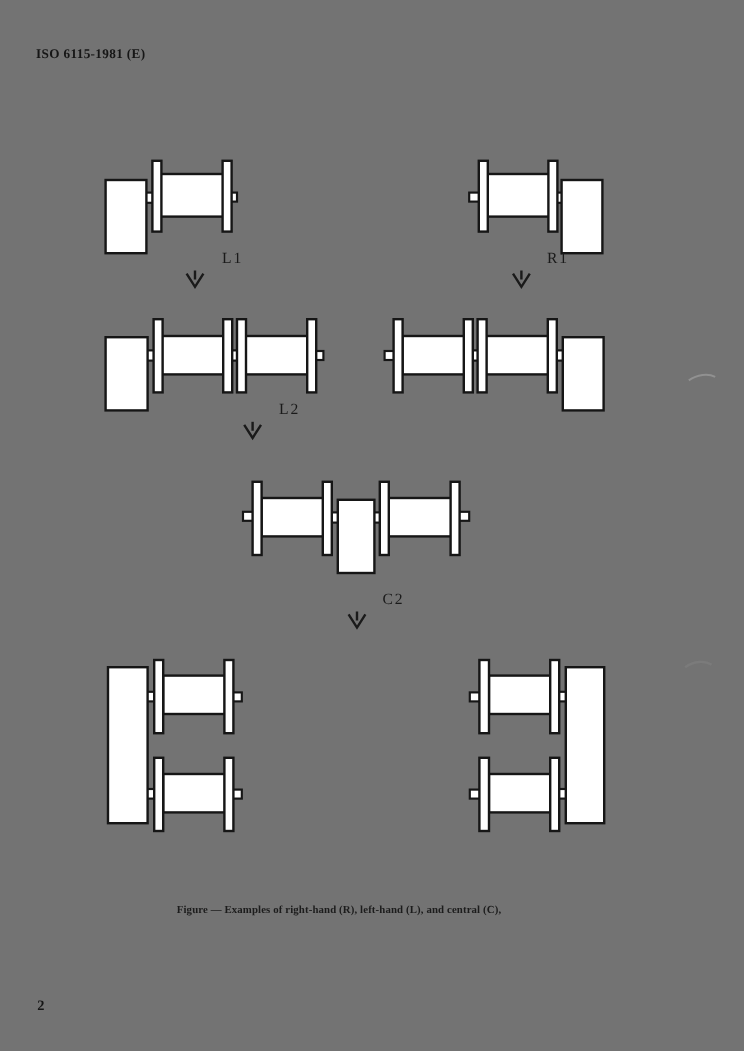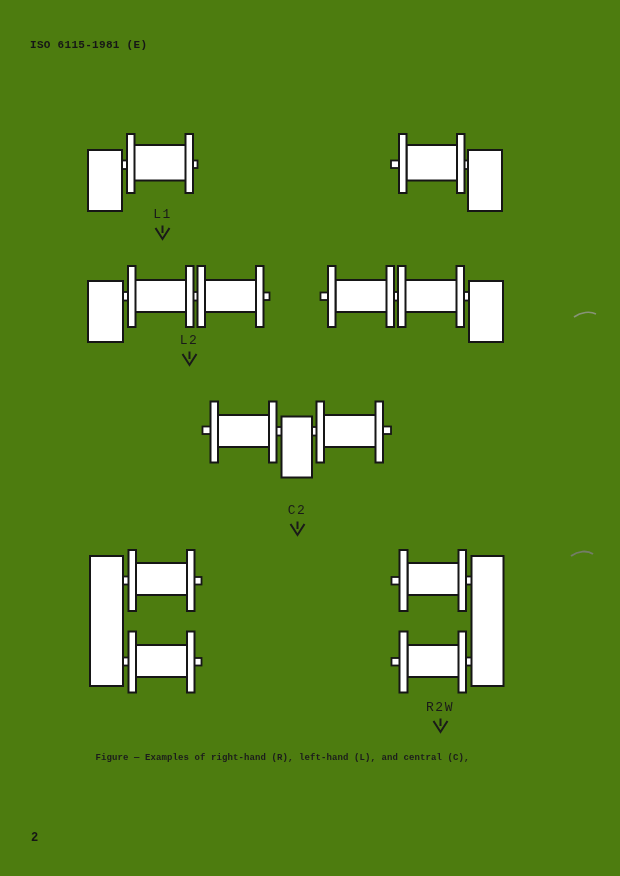--- a/index.html
+++ b/index.html
@@ -1,26 +1,26 @@
 <!DOCTYPE html>
 <html><head>
 <meta charset="utf-8">
 <style>
   html,body{margin:0;padding:0;background:#ffffff;}
   .page{
-    position:relative;width:620px;height:876px;background:#4d7c0f;
-    font-family:Liberation Mono, monospace;color:#161616;overflow:hidden;
+    position:relative;width:620px;height:876px;background:#737373;
+    font-family:Liberation Serif, serif;color:#161616;overflow:hidden;
   }
   .doc-header{
     position:absolute;left:30px;top:39px;
     font-size:11px;font-weight:bold;letter-spacing:.3px;white-space:nowrap;
   }
   .drawing-svg{position:absolute;left:0;top:0;}
   .winch-label{
-    position:absolute;width:80px;text-align:center;line-height:13px;
+    position:absolute;width:80px;text-align:right;line-height:13px;
   }
   .winch-label .code{
     display:block;font-size:13px;font-weight:400;letter-spacing:1.5px;color:#1a1a1a;
   }
   .winch-label .mark{display:block;margin:4px auto 0 auto;}
   .figure-caption{
     position:absolute;left:0;top:753px;width:565px;text-align:center;
     font-size:9px;font-weight:bold;line-height:11.5px;letter-spacing:.1px;color:#1c1c1c;
   }
   .page-number{
@@ -129,46 +129,46 @@
   </svg>
 
   <div class="winch-label" style="left:122.5px;top:208px">
     <span class="code">L1</span>
     <svg class="mark" width="17" height="16" viewBox="0 0 17 16" fill="none" stroke="#1a1a1a" stroke-width="2">
         <path d="M1.5 3 L8.5 14 L15.5 3"></path>
         <path d="M8.5 0.5 L8.5 8"></path>
       </svg>
   </div>
 
+  <div class="winch-label" style="left:394px;top:208px">
+    <span class="code">R1</span>
+    <svg class="mark" width="17" height="16" viewBox="0 0 17 16" fill="none" stroke="#1a1a1a" stroke-width="2">
+        <path d="M1.5 3 L8.5 14 L15.5 3"></path>
+        <path d="M8.5 0.5 L8.5 8"></path>
+      </svg>
+  </div>
 
-  <div class="winch-label" style="left:149px;top:334px">
+  <div class="winch-label" style="left:170px;top:334px">
     <span class="code">L2</span>
     <svg class="mark" width="17" height="16" viewBox="0 0 17 16" fill="none" stroke="#1a1a1a" stroke-width="2">
         <path d="M1.5 3 L8.5 14 L15.5 3"></path>
         <path d="M8.5 0.5 L8.5 8"></path>
       </svg>
   </div>
 
 
-  <div class="winch-label" style="left:257px;top:504px">
+  <div class="winch-label" style="left:257px;top:492px">
     <span class="code">C2</span>
     <svg class="mark" width="17" height="16" viewBox="0 0 17 16" fill="none" stroke="#1a1a1a" stroke-width="2">
         <path d="M1.5 3 L8.5 14 L15.5 3"></path>
         <path d="M8.5 0.5 L8.5 8"></path>
       </svg>
   </div>
 
 
-  <div class="winch-label" style="left:400px;top:701px">
-    <span class="code">R2W</span>
-    <svg class="mark" width="17" height="16" viewBox="0 0 17 16" fill="none" stroke="#1a1a1a" stroke-width="2">
-        <path d="M1.5 3 L8.5 14 L15.5 3"></path>
-        <path d="M8.5 0.5 L8.5 8"></path>
-      </svg>
-  </div>
 
   <div class="figure-caption">
     <div>Figure — Examples of right-hand (R), left-hand (L), and central (C),</div>
   </div>
 
   <div class="page-number">2</div>
 
 </div>
 
 </body></html>

